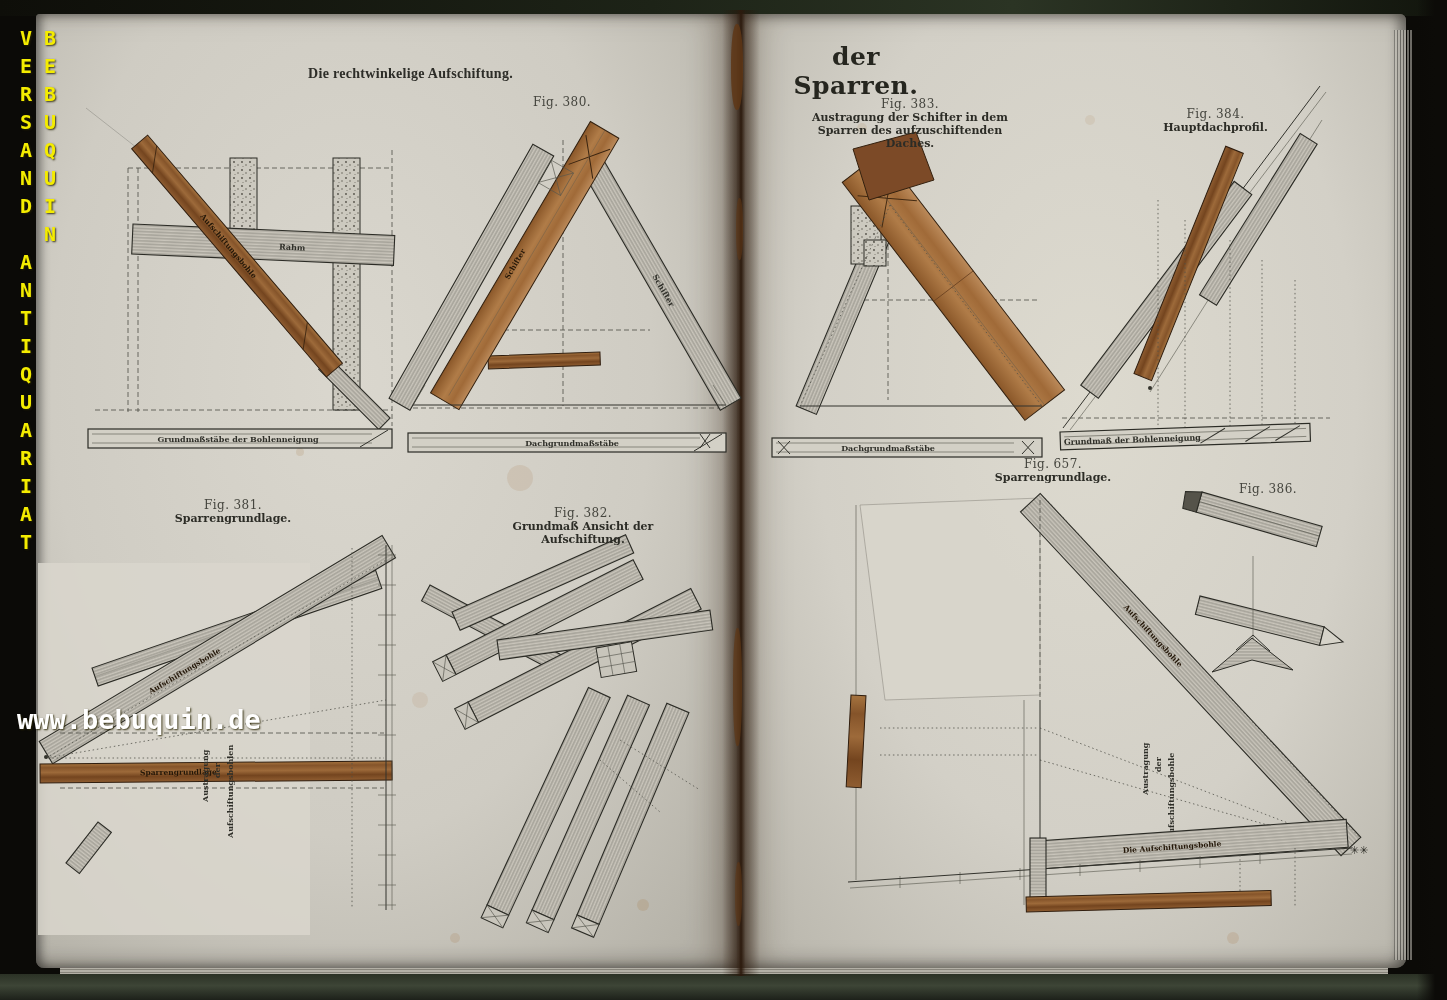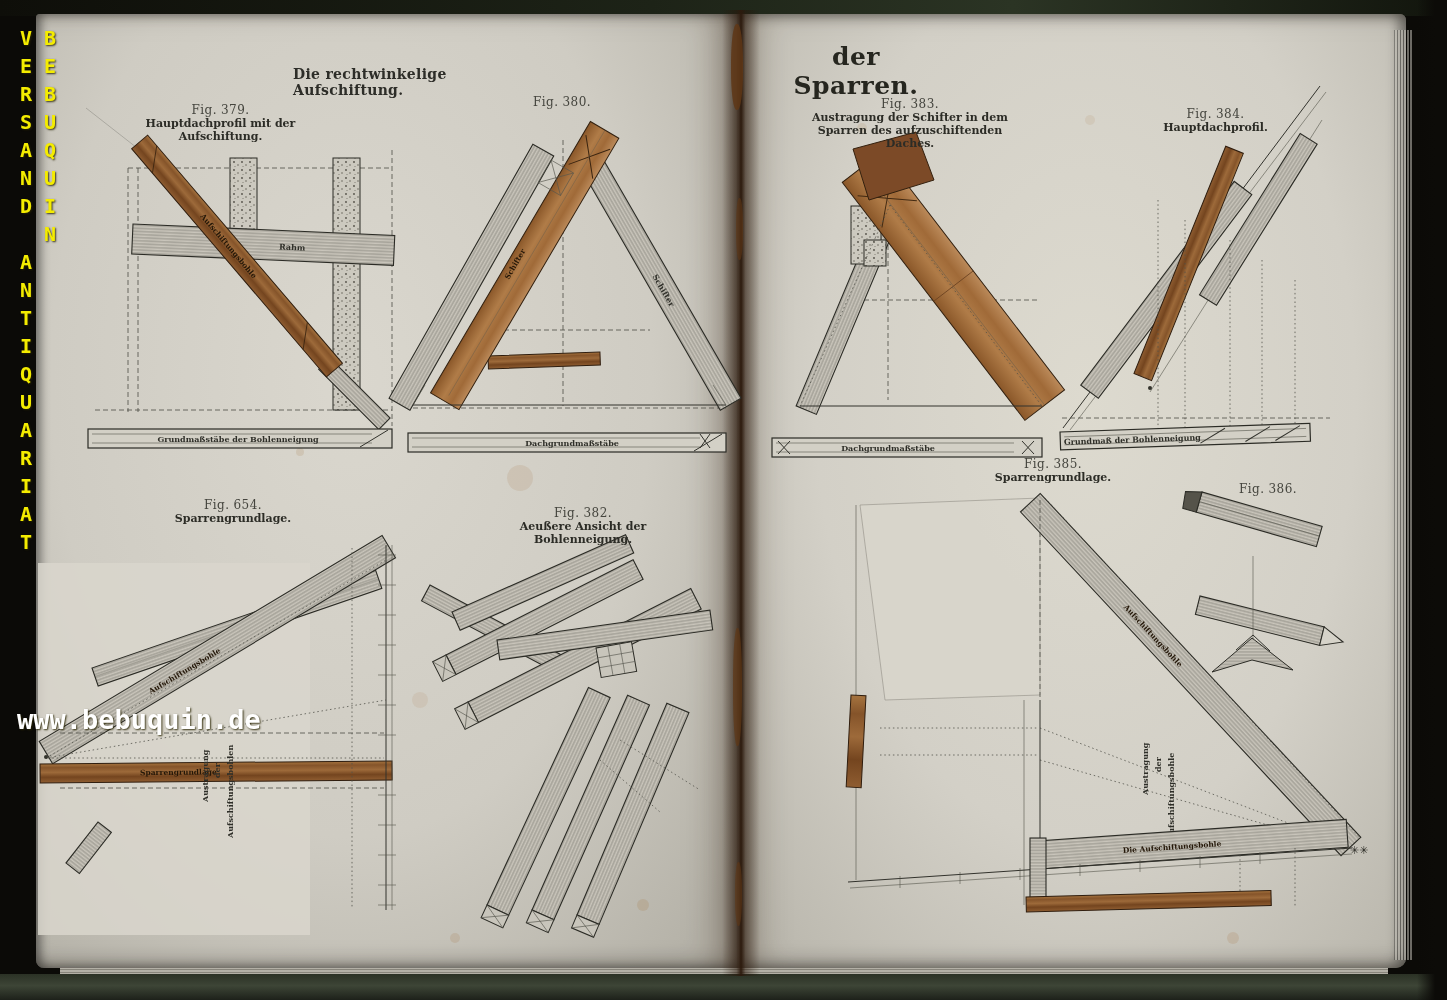--- a/index.html
+++ b/index.html
@@ -25,21 +25,21 @@
   .page-bottom-edge{position:absolute;left:60px;top:964px;width:1328px;height:12px;z-index:0;
     background:repeating-linear-gradient(180deg,#b3b0a6 0 2px,#88857b 2px 3px);border-radius:2px;}
   .right-edge-stack{position:absolute;left:1394px;top:30px;width:18px;height:930px;z-index:2;
     background:repeating-linear-gradient(90deg,rgba(0,0,0,.28) 0 1px,rgba(205,202,193,.5) 1px 3px);}
   .gutter{position:absolute;left:722px;top:10px;width:38px;height:966px;z-index:3;
     background:linear-gradient(90deg,rgba(30,16,6,0) 0%,rgba(40,22,9,.5) 38%,#2c1a0d 50%,rgba(40,22,9,.48) 62%,rgba(30,16,6,0) 100%);}
   .blotch{position:absolute;z-index:4;background:#5f3716;border-radius:45%;opacity:.85;}
   
   .txt{position:absolute;z-index:20;color:#2d2d28;}
   .title-part{font-size:25px;font-weight:bold;color:#26261f;letter-spacing:.5px;}
-  .heading{font-size:14px;font-weight:bold;text-align:left;letter-spacing:.3px;}
+  .heading{font-size:14px;font-weight:bold;text-align:right;letter-spacing:.3px;font-family:Liberation Serif, serif;}
   .figblock{position:absolute;z-index:20;}
   .figno{font-size:12px;text-align:center;letter-spacing:.4px;color:#45453e;}
   .figcap{font-size:11px;font-weight:bold;text-align:center;line-height:1.18;margin-top:1px;color:#2c2c26;}
   
   .wm-vertical{position:absolute;left:14px;top:26px;height:700px;z-index:50;
     writing-mode:vertical-lr;text-orientation:upright;
     font-family:"DejaVu Sans Mono",monospace;font-weight:bold;font-size:20px;letter-spacing:4px;
     color:#f4ec00;text-shadow:1px 1px 2px rgba(40,36,0,.9);}
   .wm-url{position:absolute;left:17px;top:704px;z-index:50;
     font-family:"DejaVu Sans Mono",monospace;font-weight:bold;font-size:27px;letter-spacing:0px;
@@ -347,45 +347,41 @@
       <path class="thin" d="M1253,556 V640"></path>
       <path class="ln" d="M1236,650 L1253,635 L1270,651"></path>
       <polygon points="1212,672 1252,638 1293,670 1252,660" fill="url(#grain)" stroke="#2b2b25" stroke-width="1"></polygon>
     </g>
   </svg>
 
   <div class="txt title-part" style="left:766px;top:42px;width:180px;text-align:center;">der Sparren.</div>
 
   <div class="txt heading" style="left:293px;top:66px;width:220px;">Die rechtwinkelige Aufschiftung.</div>
 
-  <div class="figblock" style="left:118px;top:103px;width:205px;">
-    <div class="figno">Fig. 379.</div>
-    <div class="figcap">Hauptdachprofil mit der Aufschiftung.</div>
-  </div>
   <div class="figblock" style="left:448px;top:95px;width:228px;">
     <div class="figno">Fig. 380.</div>
   </div>
   <div class="figblock" style="left:158px;top:498px;width:150px;">
-    <div class="figno">Fig. 654.</div>
+    <div class="figno">Fig. 381.</div>
     <div class="figcap">Sparrengrundlage.</div>
   </div>
   <div class="figblock" style="left:478px;top:506px;width:210px;">
     <div class="figno">Fig. 382.</div>
-    <div class="figcap">Aeußere Ansicht der Bohlenneigung.</div>
+    <div class="figcap">Grundmaß Ansicht der Aufschiftung.</div>
   </div>
   <div class="figblock" style="left:795px;top:97px;width:230px;">
     <div class="figno">Fig. 383.</div>
     <div class="figcap">Austragung der Schifter in dem Sparren des aufzuschiftenden Daches.</div>
   </div>
   <div class="figblock" style="left:1148px;top:107px;width:135px;">
     <div class="figno">Fig. 384.</div>
     <div class="figcap">Hauptdachprofil.</div>
   </div>
   <div class="figblock" style="left:983px;top:457px;width:140px;">
-    <div class="figno">Fig. 385.</div>
+    <div class="figno">Fig. 657.</div>
     <div class="figcap">Sparrengrundlage.</div>
   </div>
   <div class="figblock" style="left:1228px;top:482px;width:80px;">
     <div class="figno">Fig. 386.</div>
   </div>
 
   <div class="wm-vertical">VERSAND ANTIQUARIAT BEBUQUIN</div>
   <div class="wm-url">www.bebuquin.de</div>
 
 </div>

